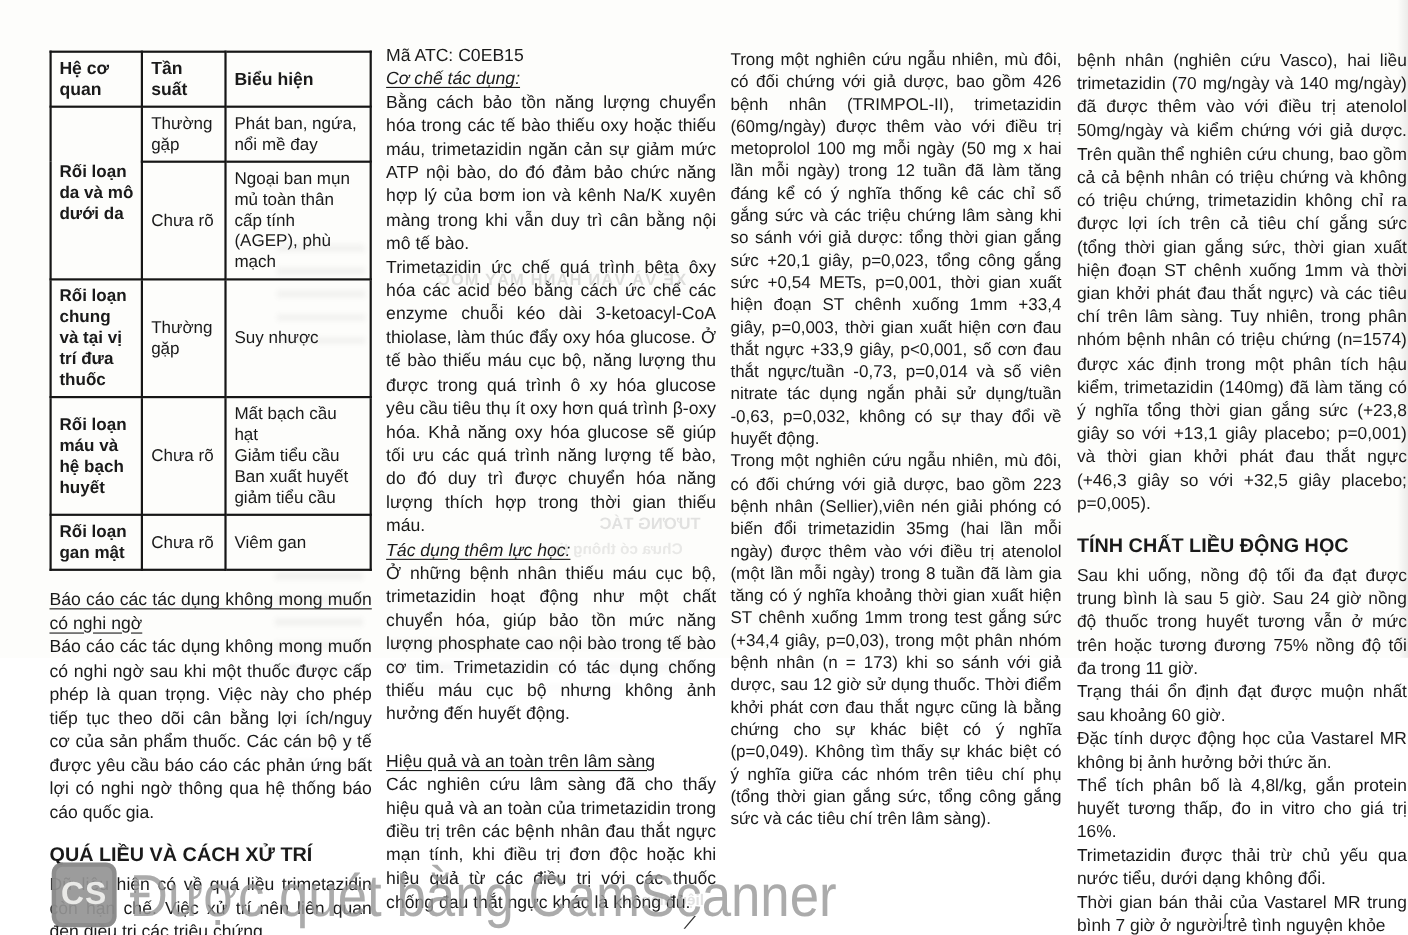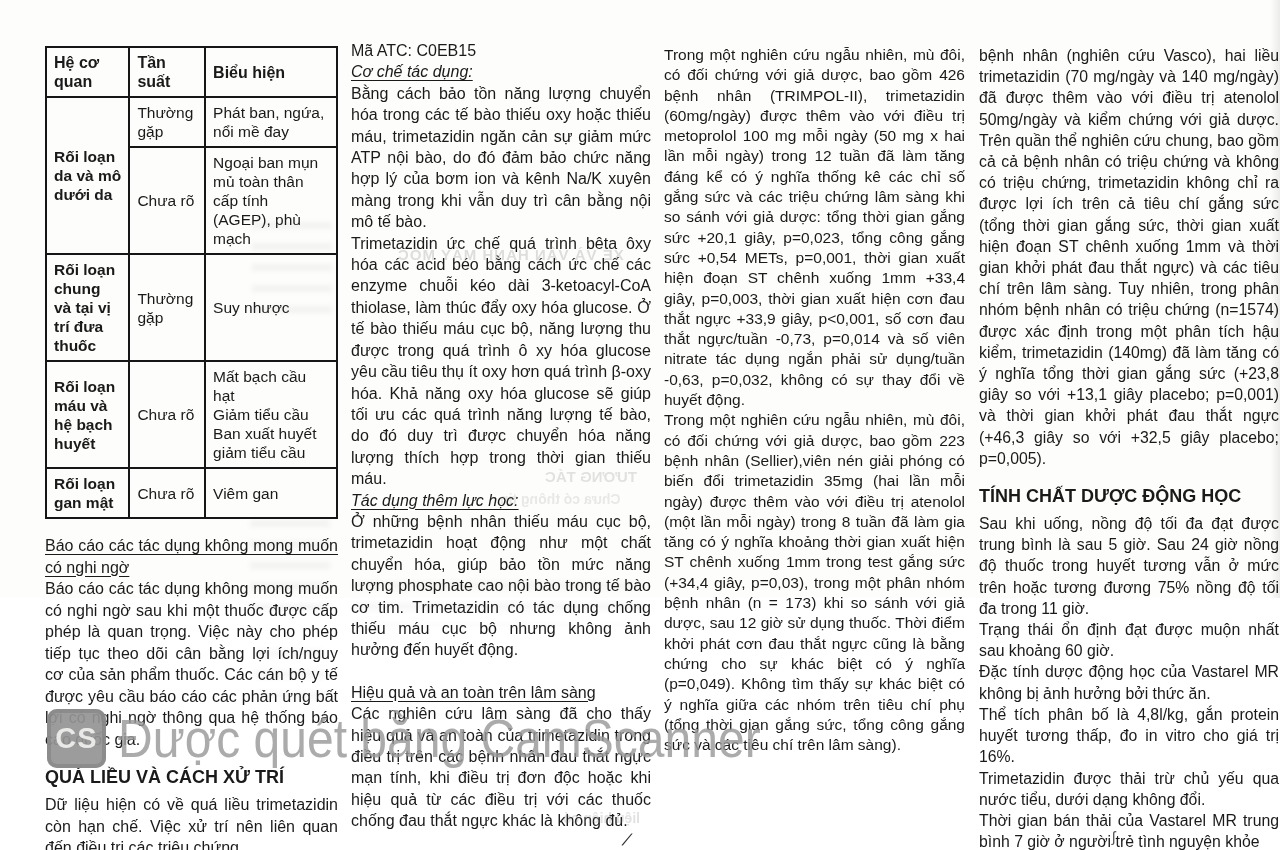--- a/index.html
+++ b/index.html
@@ -22,21 +22,21 @@
   td.freq{width:62px;}
   td.mani{width:151px;}
   td.pre{white-space:pre-line;}
   
   .u{text-decoration:underline;text-underline-offset:3px;}
   .iu{font-style:italic;text-decoration:underline;text-underline-offset:3px;}
   .h-bold{font-weight:700;font-size:18px;line-height:23px;margin:16px 0 5px 0;text-align:left;}
   .head-rep{margin-top:16px;}
   .sp-top{margin-top:21px;}
   
-  .wm{position:absolute;left:47px;top:709px;display:flex;align-items:center;z-index:10;pointer-events:none;}
+  .wm{position:absolute;left:47px;top:784px;display:flex;align-items:flex-end;z-index:10;pointer-events:none;}
   .wm-logo{width:59px;height:59px;border-radius:10px;background:rgba(148,148,148,0.92);
            display:flex;align-items:center;justify-content:center;
            color:#e9e9e7;font-weight:700;font-size:29px;letter-spacing:1px;
            box-shadow:inset 0 0 0 4px rgba(130,130,130,0.6);}
   .wm-text{margin-left:12px;font-size:48px;color:rgba(152,152,152,0.82);
            white-space:nowrap;letter-spacing:0px;transform:scaleY(1.12);
            transform-origin:left center;font-weight:400;}
   
   .bleed{position:absolute;color:#8c8c8c;transform:scaleX(-1);filter:blur(0.7px);
          font-weight:700;white-space:nowrap;pointer-events:none;}
@@ -106,21 +106,21 @@
     <p class="para">Các nghiên cứu lâm sàng đã cho thấy hiệu quả và an toàn của trimetazidin trong điều trị trên các bệnh nhân đau thắt ngực mạn tính, khi điều trị đơn độc hoặc khi hiệu quả từ các điều trị với các thuốc chống đau thắt ngực khác là không đủ.</p>
   </div>
 
   <div class="col" id="col3">
     <p class="para">Trong một nghiên cứu ngẫu nhiên, mù đôi, có đối chứng với giả dược, bao gồm 426 bệnh nhân (TRIMPOL-II), trimetazidin (60mg/ngày) được thêm vào với điều trị metoprolol 100 mg mỗi ngày (50 mg x hai lần mỗi ngày) trong 12 tuần đã làm tăng đáng kể có ý nghĩa thống kê các chỉ số gắng sức và các triệu chứng lâm sàng khi so sánh với giả dược: tổng thời gian gắng sức +20,1 giây, p=0,023, tổng công gắng sức +0,54 METs, p=0,001, thời gian xuất hiện đoạn ST chênh xuống 1mm +33,4 giây, p=0,003, thời gian xuất hiện cơn đau thắt ngực +33,9 giây, p&lt;0,001, số cơn đau thắt ngực/tuần -0,73, p=0,014 và số viên nitrate tác dụng ngắn phải sử dụng/tuần -0,63, p=0,032, không có sự thay đổi về huyết động.</p>
     <p class="para">Trong một nghiên cứu ngẫu nhiên, mù đôi, có đối chứng với giả dược, bao gồm 223 bệnh nhân (Sellier),viên nén giải phóng có biến đổi trimetazidin 35mg (hai lần mỗi ngày) được thêm vào với điều trị atenolol (một lần mỗi ngày) trong 8 tuần đã làm gia tăng có ý nghĩa khoảng thời gian xuất hiện ST chênh xuống 1mm trong test gắng sức (+34,4 giây, p=0,03), trong một phân nhóm bệnh nhân (n = 173) khi so sánh với giả dược, sau 12 giờ sử dụng thuốc. Thời điểm khởi phát cơn đau thắt ngực cũng là bằng chứng cho sự khác biệt có ý nghĩa (p=0,049). Không tìm thấy sự khác biệt có ý nghĩa giữa các nhóm trên tiêu chí phụ (tổng thời gian gắng sức, tổng công gắng sức và các tiêu chí trên lâm sàng).</p>
   </div>
 
   <div class="col" id="col4">
     <p class="para">bệnh nhân (nghiên cứu Vasco), hai liều trimetazidin (70 mg/ngày và 140 mg/ngày) đã được thêm vào với điều trị atenolol 50mg/ngày và kiểm chứng với giả dược. Trên quần thể nghiên cứu chung, bao gồm cả cả bệnh nhân có triệu chứng và không có triệu chứng, trimetazidin không chỉ ra được lợi ích trên cả tiêu chí gắng sức (tổng thời gian gắng sức, thời gian xuất hiện đoạn ST chênh xuống 1mm và thời gian khởi phát đau thắt ngực) và các tiêu chí trên lâm sàng. Tuy nhiên, trong phân nhóm bệnh nhân có triệu chứng (n=1574) được xác định trong một phân tích hậu kiểm, trimetazidin (140mg) đã làm tăng có ý nghĩa tổng thời gian gắng sức (+23,8 giây so với +13,1 giây placebo; p=0,001) và thời gian khởi phát đau thắt ngực (+46,3 giây so với +32,5 giây placebo; p=0,005).</p>
-    <p class="h-bold">TÍNH CHẤT DƯỢC ĐỘNG HỌC</p>
+    <p class="h-bold">TÍNH CHẤT LIỀU ĐỘNG HỌC</p>
     <p class="para">Sau khi uống, nồng độ tối đa đạt được trung bình là sau 5 giờ. Sau 24 giờ nồng độ thuốc trong huyết tương vẫn ở mức trên hoặc tương đương 75% nồng độ tối đa trong 11 giờ.</p>
     <p class="para">Trạng thái ổn định đạt được muộn nhất sau khoảng 60 giờ.</p>
     <p class="para">Đặc tính dược động học của Vastarel MR không bị ảnh hưởng bởi thức ăn.</p>
     <p class="para">Thể tích phân bố là 4,8l/kg, gắn protein huyết tương thấp, đo in vitro cho giá trị 16%.</p>
     <p class="para">Trimetazidin được thải trừ chủ yếu qua nước tiểu, dưới dạng không đổi.</p>
     <p class="para">Thời gian bán thải của Vastarel MR trung bình 7 giờ ở người trẻ tình nguyện khỏe</p>
   </div>
 
   <span class="bleed" style="left:397px;top:246px;font-size:15px;opacity:.28;letter-spacing:1px;">XE VÀ VẬN HÀNH MÁY MÓC</span>
   <span class="bleed" style="left:545px;top:468px;font-size:15px;opacity:.24;">TƯƠNG TÁC</span>

